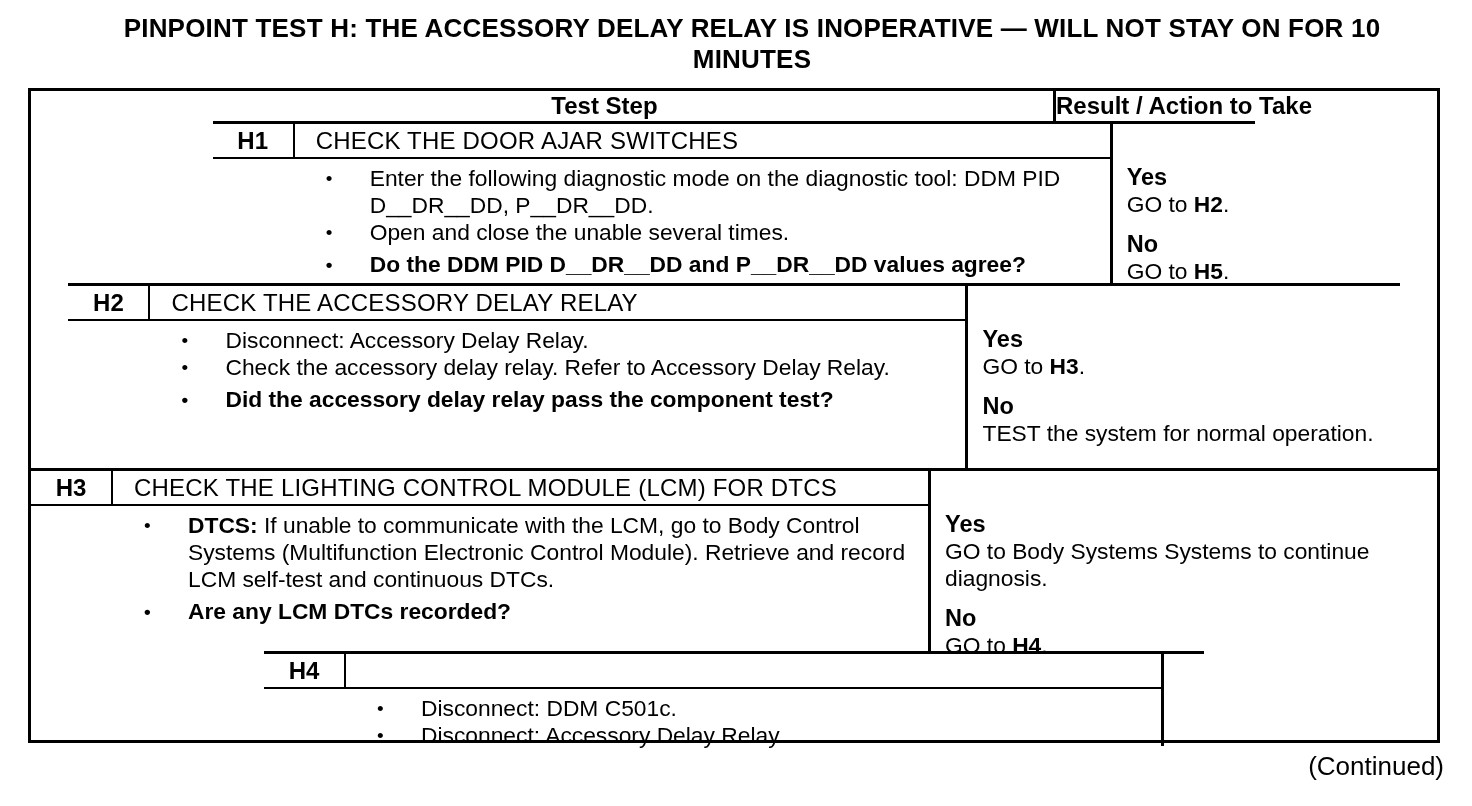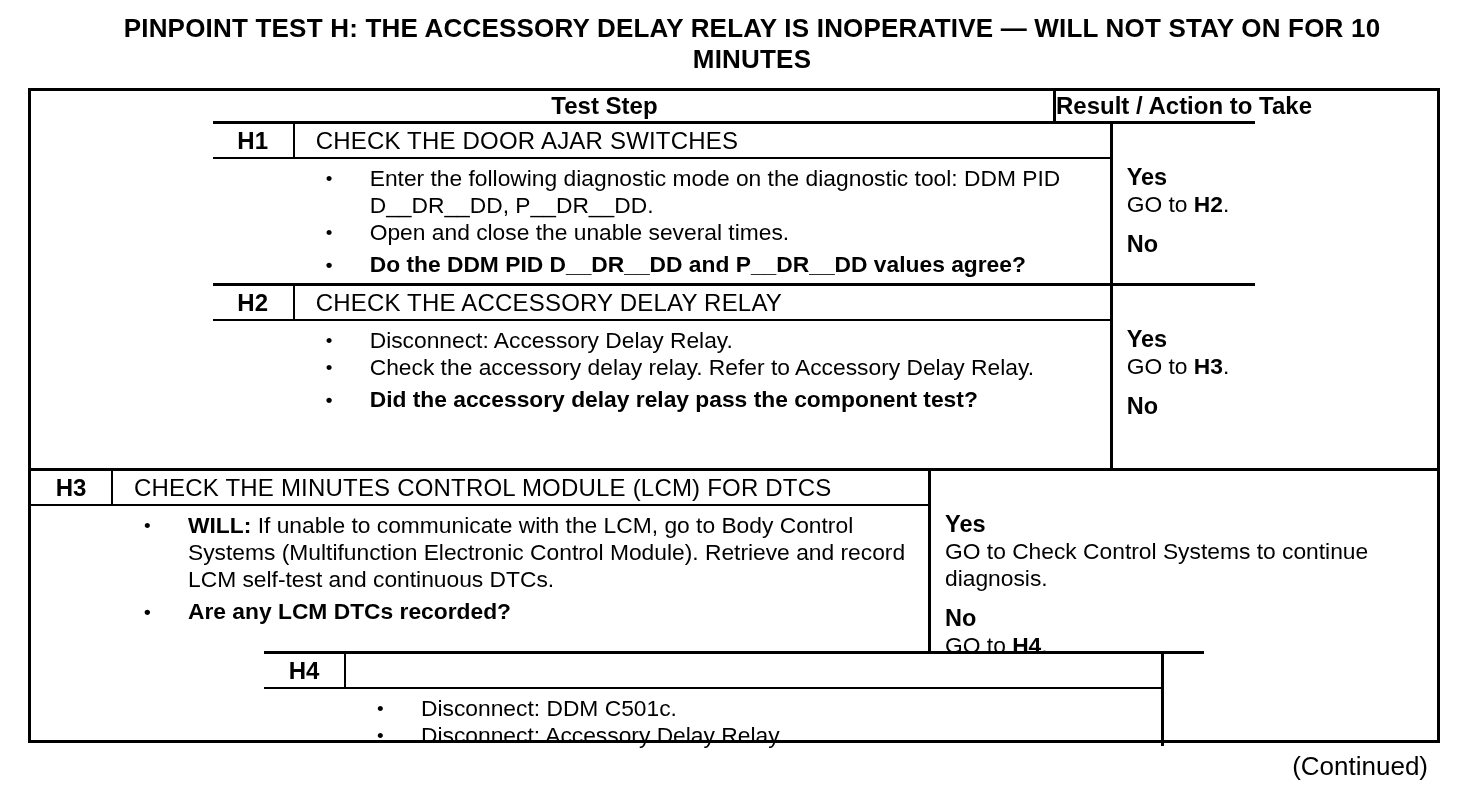--- a/index.html
+++ b/index.html
@@ -56,21 +56,21 @@
 
   .sec-right {
     flex: 1; border-left: 3px solid #000;
     padding: 40px 26px 0 14px; font-size: 22.8px; line-height: 27px;
   }
   .result-group { margin-bottom: 13px; }
   .result-label { font-weight: bold; font-size: 23.5px; }
   .action-line b { font-weight: bold; }
 
   .continued {
-    position: absolute; right: 44px; top: 751px;
+    position: absolute; right: 28px; top: 751px;
     font-size: 26px;
   }
 </style>
 </head>
 <body>
 
 <div class="doc-title">PINPOINT TEST H: THE ACCESSORY DELAY RELAY IS INOPERATIVE — WILL NOT STAY ON FOR 10
 MINUTES</div>
 
 <div class="pp-table">
@@ -101,20 +101,21 @@
         </div>
       </div>
     </div>
     <div class="sec-right">
       <div class="result-group">
         <div class="result-label">Yes</div>
         <div class="action-line"><span>GO to </span><b>H2</b><span>.</span></div>
       </div>
       <div class="result-group">
         <div class="result-label">No</div>
+        <div class="action-line"><span>GO to </span><b>H5</b><span>.</span></div>
       </div>
     </div>
   </div>
 
   <div class="section s2">
     <div class="sec-left">
       <div class="step-hdr">
         <div class="step-id">H2</div>
         <div class="step-title">CHECK THE ACCESSORY DELAY RELAY</div>
       </div>
@@ -133,45 +134,46 @@
         </div>
       </div>
     </div>
     <div class="sec-right">
       <div class="result-group">
         <div class="result-label">Yes</div>
         <div class="action-line"><span>GO to </span><b>H3</b><span>.</span></div>
       </div>
       <div class="result-group">
         <div class="result-label">No</div>
+        <div class="action-line"><span>TEST the system for normal operation.</span><b></b><span></span></div>
       </div>
     </div>
   </div>
 
   <div class="section s3">
     <div class="sec-left">
       <div class="step-hdr">
         <div class="step-id">H3</div>
-        <div class="step-title">CHECK THE MINUTES CONTROL MODULE (LCM) FOR DTCS</div>
-      </div>
-      <div class="step-body">
-        <div class="bullet">
-          <span class="marker">•</span>
-          <span class="btext"><span class="lead">WILL: </span><span>If unable to communicate with the LCM, go to Body Control Systems (Multifunction Electronic Control Module). Retrieve and record LCM self-test and continuous DTCs.</span></span>
+        <div class="step-title">CHECK THE LIGHTING CONTROL MODULE (LCM) FOR DTCS</div>
+      </div>
+      <div class="step-body">
+        <div class="bullet">
+          <span class="marker">•</span>
+          <span class="btext"><span class="lead">DTCS: </span><span>If unable to communicate with the LCM, go to Body Control Systems (Multifunction Electronic Control Module). Retrieve and record LCM self-test and continuous DTCs.</span></span>
         </div>
         <div class="bullet q">
           <span class="marker">•</span>
           <span class="btext"><span class="lead"></span><span>Are any LCM DTCs recorded?</span></span>
         </div>
       </div>
     </div>
     <div class="sec-right">
       <div class="result-group">
         <div class="result-label">Yes</div>
-        <div class="action-line"><span>GO to Check Control Systems to continue diagnosis.</span><b></b><span></span></div>
+        <div class="action-line"><span>GO to Body Systems Systems to continue diagnosis.</span><b></b><span></span></div>
       </div>
       <div class="result-group">
         <div class="result-label">No</div>
         <div class="action-line"><span>GO to </span><b>H4</b><span>.</span></div>
       </div>
     </div>
   </div>
 
   <div class="section s4">
     <div class="sec-left">

